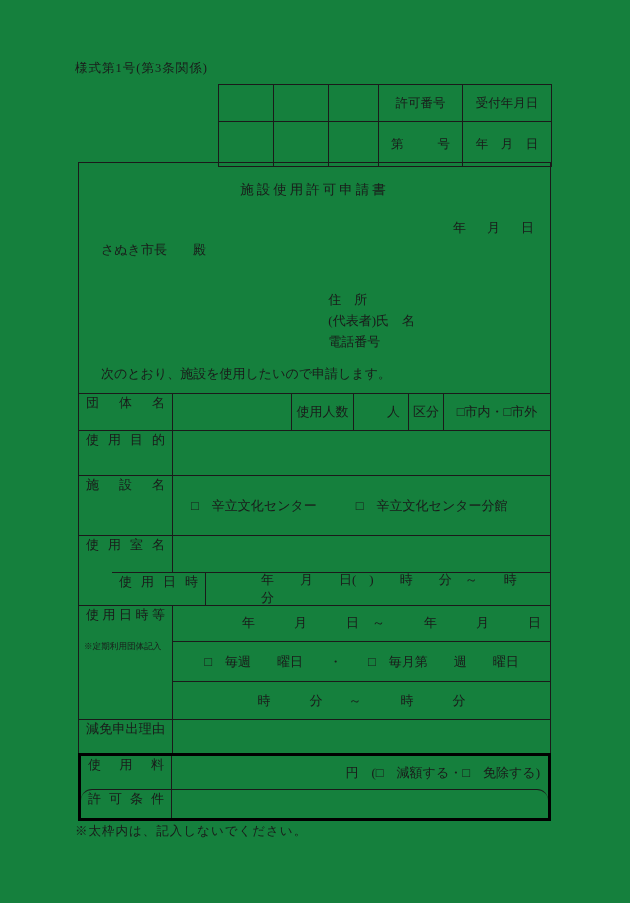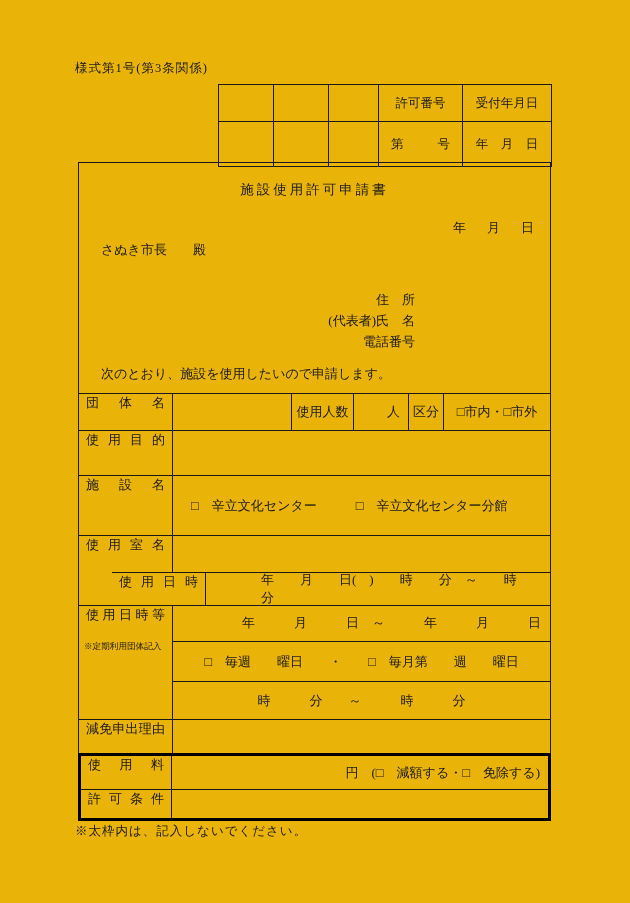--- a/index.html
+++ b/index.html
@@ -1,19 +1,19 @@
 <!DOCTYPE html>
 <html lang="ja"><head>
 <meta charset="utf-8">
 <style>
   html,body{margin:0;padding:0;background:#e8e8e8;}
   .page{
     position:relative;
     width:630px;height:903px;
-    background:#eab308;
+    background:#15803d;
     font-family:"Liberation Serif","DejaVu Serif",serif;
     color:#1a1a1a;
     font-size:13px;
     overflow:hidden;
   }
   .form-label{position:absolute;left:75px;top:60px;font-size:12.5px;letter-spacing:1px;}
 
   
   .stamp-table{
     position:absolute;left:218px;top:84px;
@@ -31,21 +31,21 @@
 
   
   .main-box{
     position:absolute;left:78px;top:162px;width:473px;
     border:1px solid #1a1a1a;box-sizing:border-box;
   }
   .box-header{height:230px;box-sizing:border-box;display:flex;flex-direction:column;}
   .title{margin-top:18px;text-align:center;font-size:13.5px;letter-spacing:3px;line-height:18px;}
   .date-line{margin-top:20px;text-align:right;padding-right:12px;letter-spacing:4px;line-height:18px;}
   .addressee{margin-top:4px;padding-left:22px;line-height:18px;}
-  .contact{margin-top:30px;align-self:flex-end;margin-right:135px;text-align:right;line-height:21px;}
+  .contact{margin-top:30px;align-self:flex-end;margin-right:135px;text-align:left;line-height:21px;}
   .intro{margin-top:13px;padding-left:22px;line-height:18px;}
 
   
   .row{display:flex;border-top:1px solid #1a1a1a;box-sizing:border-box;align-items:stretch;}
   .label-cell{
     width:94px;box-sizing:border-box;border-right:1px solid #1a1a1a;
     display:flex;flex-direction:column;justify-content:flex-start;
     padding:0 7px;flex-shrink:0;
   }
   .lab{width:100%;text-align:justify;text-align-last:justify;white-space:nowrap;line-height:17px;}
@@ -75,21 +75,21 @@
   .sub-weekly{height:41px;}
   .sub-time{height:38px;}
   .r7{height:34px;}
 
   .thick{border:3px solid #000;margin:0 -1px -1px -1px;}
   .thick .row{border-top:none;}
   .thick .row + .row{border-top:1px solid #1a1a1a;}
   .thick .label-cell{width:91px;}
   .r8{height:33px;}
   .c-fee{padding-right:8px;}
-  .r9{height:29px;}
+  .r9{height:29px;border-radius:11px;}
 
   .footer-note{position:absolute;left:75px;top:823px;font-size:12.5px;letter-spacing:1px;}
 </style>
 </head>
 <body>
 
 <div class="page">
 
   <div class="form-label">様式第1号(第3条関係)</div>
 

